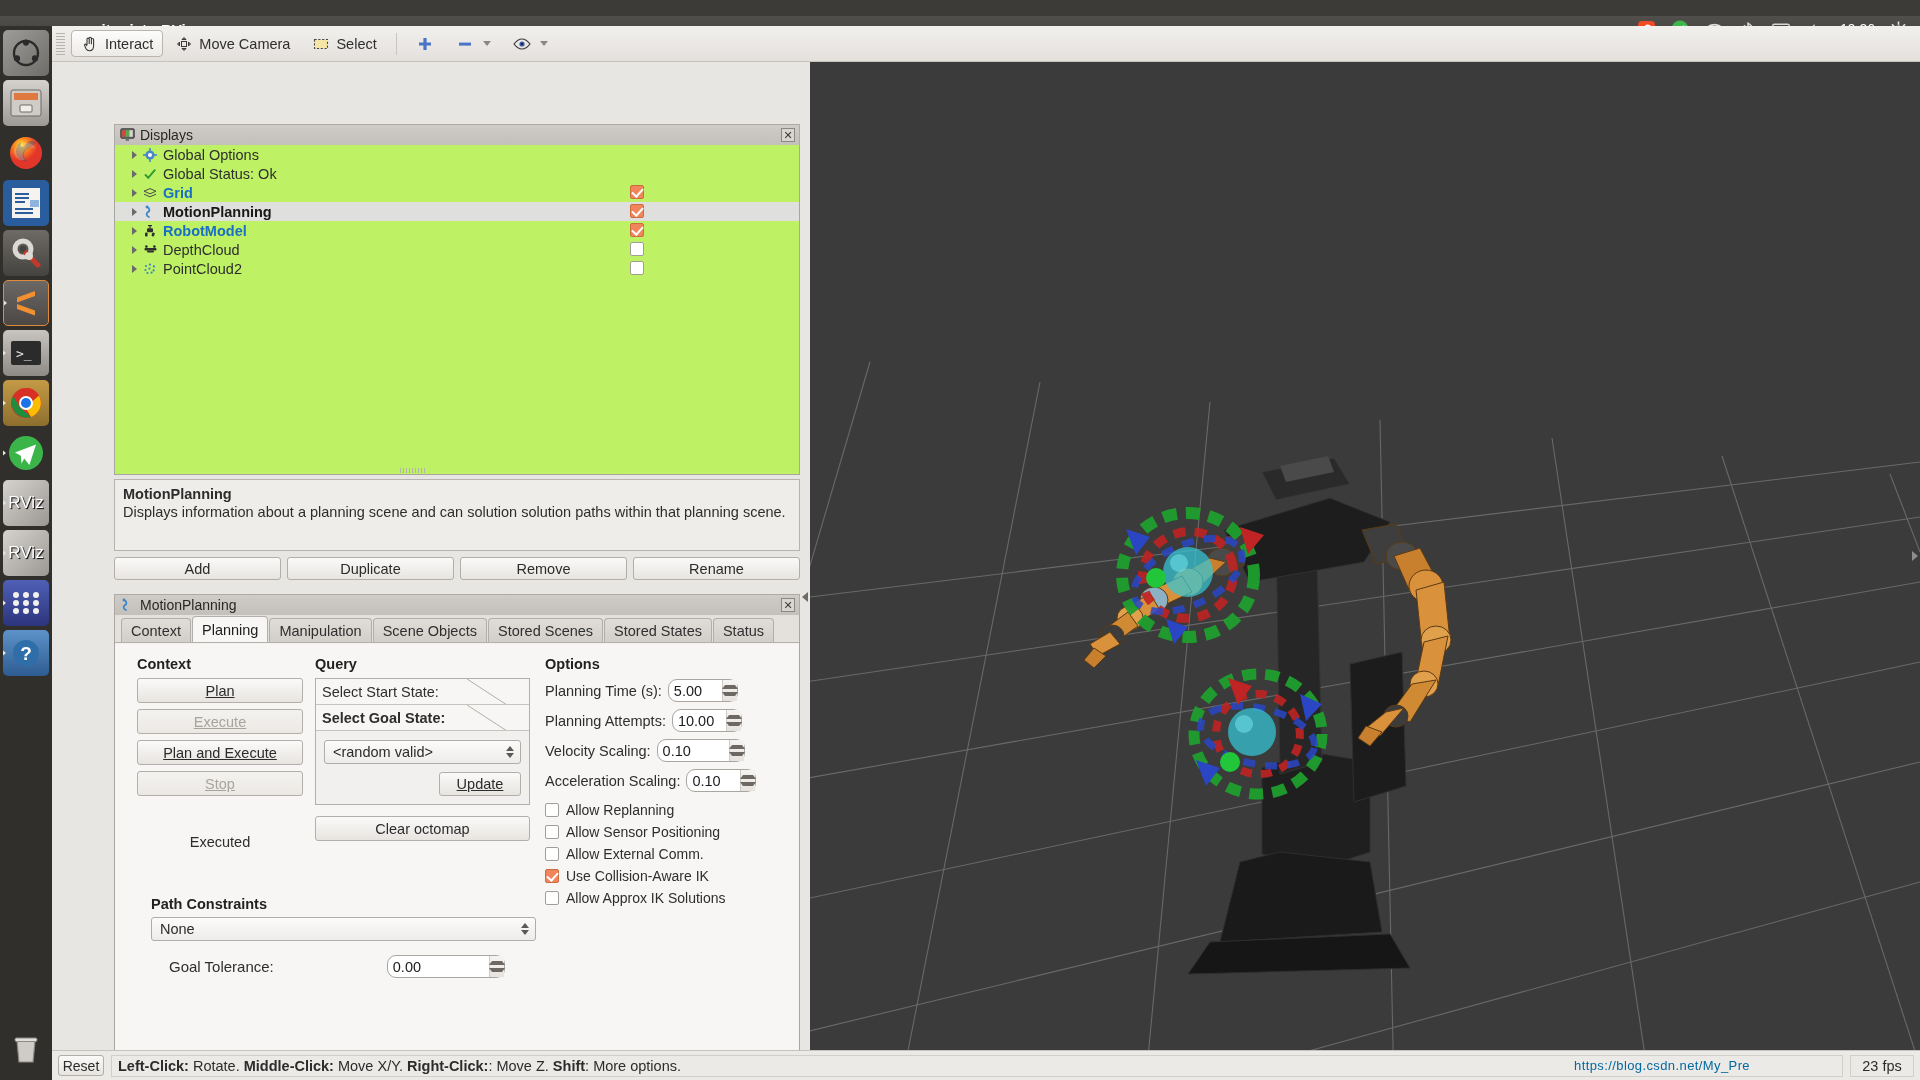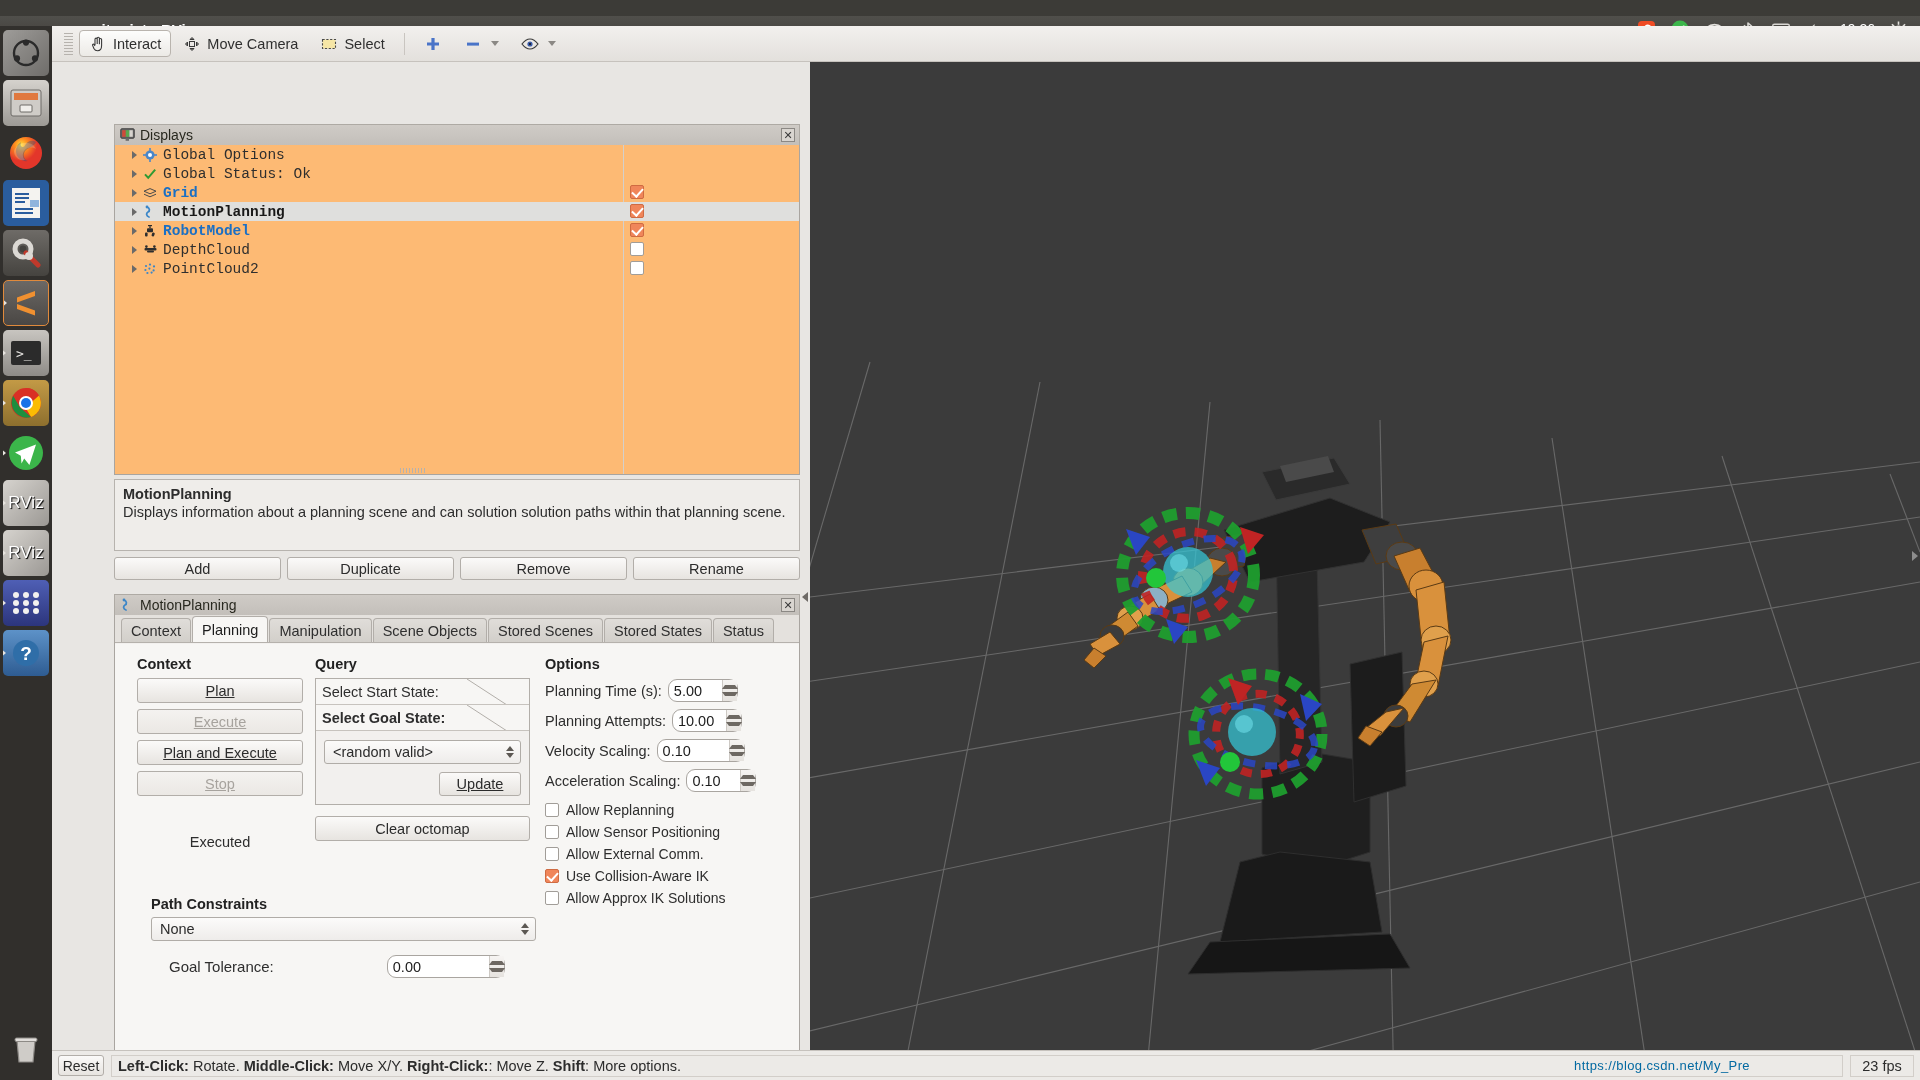--- a/index.html
+++ b/index.html
@@ -49,21 +49,21 @@
   #rviz {
     position:absolute; top:26px; left:52px; width:1868px; height:1054px;
     background:#e8e6e3;
   }
 
   
   #toolbar {
     position:absolute; top:0; left:0; width:1868px; height:36px;
     background:linear-gradient(to bottom,#f2f0ee,#e3e0dc);
     border-bottom:1px solid #c6c2bd;
-    display:flex; align-items:center; padding-left:12px; gap:2px;
+    display:flex; align-items:center; padding-left:4px; gap:2px;
   }
   .tb-grip{ width:9px; height:22px; margin-right:4px;
     background:repeating-linear-gradient(to bottom,#b6b2ad 0 1px,transparent 1px 3px);}
   .tb-btn {
     display:flex; align-items:center; gap:6px; height:27px; padding:0 9px;
     border-radius:4px; font-size:14.5px; color:#2f2f2f; background:transparent;
     border:1px solid transparent;
   }
   .tb-btn.active{ background:linear-gradient(to bottom,#fdfdfc,#eceae6); border:1px solid #b9b4ae; }
   .tb-sep{ width:1px; height:22px; background:#c9c5c0; margin:0 7px; }
@@ -81,22 +81,22 @@
   }
   .panel-title .pt-ico{ width:16px;height:16px; margin-right:5px; display:flex;align-items:center;justify-content:center;}
   .panel-title .pt-close{
     margin-left:auto; width:14px;height:14px;border:1px solid #8b8884;background:#d9d5d0;
     display:flex;align-items:center;justify-content:center;font-size:11px;line-height:1;color:#3a3a3a;
   }
 
   
   #displays-panel{ position:absolute; top:62px; left:62px; width:686px; }
   #tree{
-    height:330px; background:#fdba74; border:1px solid #a9a5a0; border-top:none;
-    position:relative; overflow:hidden;font-family:Liberation Mono, monospace;
+    height:330px; background:#bef264; border:1px solid #a9a5a0; border-top:none;
+    position:relative; overflow:hidden;
   }
   .tree-row{ height:19px; display:flex; align-items:center; position:relative; font-size:14.5px; }
   .tree-row.sel{ background:#dfdfdd; }
   .tw{ width:14px; margin-left:12px; display:flex;align-items:center;justify-content:center;}
   .tw i{ width:0;height:0;border-top:4px solid transparent;border-bottom:4px solid transparent;border-left:5px solid #6a6a6a;}
   .tico{ width:18px; display:flex; align-items:center; justify-content:center; margin-right:4px;}
   .tlabel{ white-space:nowrap; }
   .tlabel.link{ color:#1a6fc4; font-weight:bold; }
   .tlabel.bold{ font-weight:bold; color:#181818; }
   .tree-col-div{ position:absolute; top:0; left:508px; width:1px; height:100%; background:#d4d0cb;}

